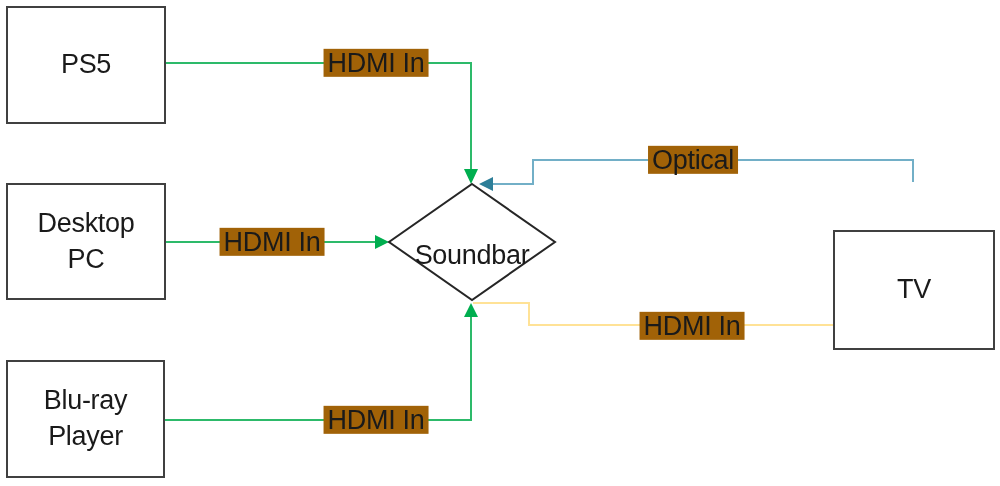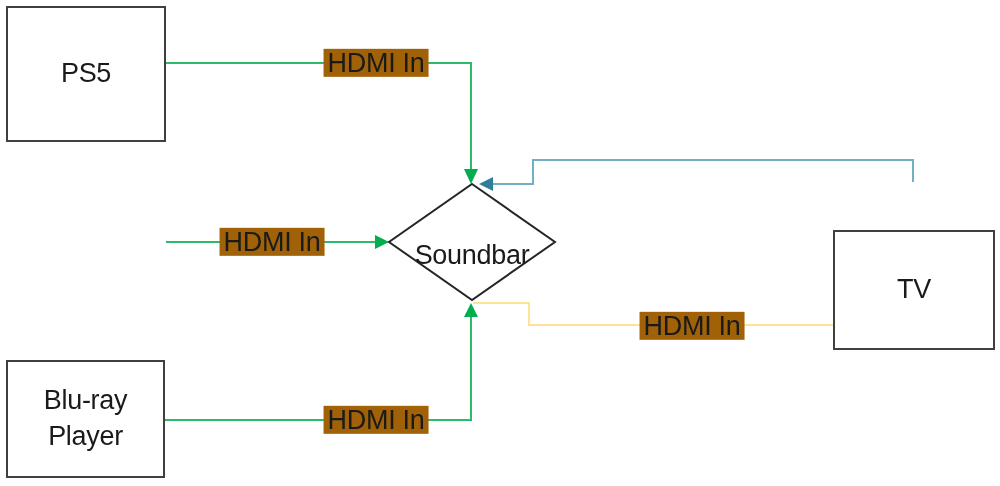--- a/index.html
+++ b/index.html
@@ -24,21 +24,21 @@
     display: flex;
     align-items: center;
     justify-content: center;
     color: #1a1a1a;
     font-size: 27px;
     letter-spacing: -0.3px;
     line-height: 1.32;
     text-align: center;
   }
   .node-box .node-label { display: block; width: 124px; }
-  .node-ps5       { left: 6px;   top: 6px;   width: 160px; height: 136px; }
+  .node-ps5       { left: 6px;   top: 6px;   width: 160px; height: 118px; }
   .node-desktop   { left: 6px;   top: 183px; width: 160px; height: 117px; }
   .node-bluray    { left: 6px;   top: 360px; width: 159px; height: 118px; }
   .node-tv        { left: 833px; top: 182px; width: 162px; height: 120px; margin-top: 48px; }
   .node-soundbar-label {
     position: absolute;
     left: 472px; top: 257px;
     transform: translate(-50%, -54%);
     color: #1a1a1a;
     font-size: 27px;
     letter-spacing: -0.3px;
@@ -93,33 +93,37 @@
       <polygon points="913,303 906,318 920,318" fill="#f0c75e"></polygon>
     </g>
 
     <polygon points="472,184 555,242 472,300 389,242" fill="#ffffff" stroke-width="2" stroke="#262626"></polygon>
   </svg>
 
   <div class="node-box node-ps5">
     <span class="node-label">PS5</span>
   </div>
 
+  <div class="node-box node-desktop">
+    <span class="node-label">Desktop PC</span>
+  </div>
 
   <div class="node-box node-bluray">
     <span class="node-label">Blu-ray Player</span>
   </div>
 
   <div class="node-box node-tv">
     <span class="node-label">TV</span>
   </div>
 
   <div class="node-soundbar-label">Soundbar</div>
 
   <div class="edge-label edge-label-ps5">HDMI In</div>
 
   <div class="edge-label edge-label-desktop">HDMI In</div>
 
   <div class="edge-label edge-label-bluray">HDMI In</div>
 
+  <div class="edge-label edge-label-optical">Optical</div>
 
   <div class="edge-label edge-label-tv-hdmi">HDMI In</div>
 
 </div>
 
 </body></html>

